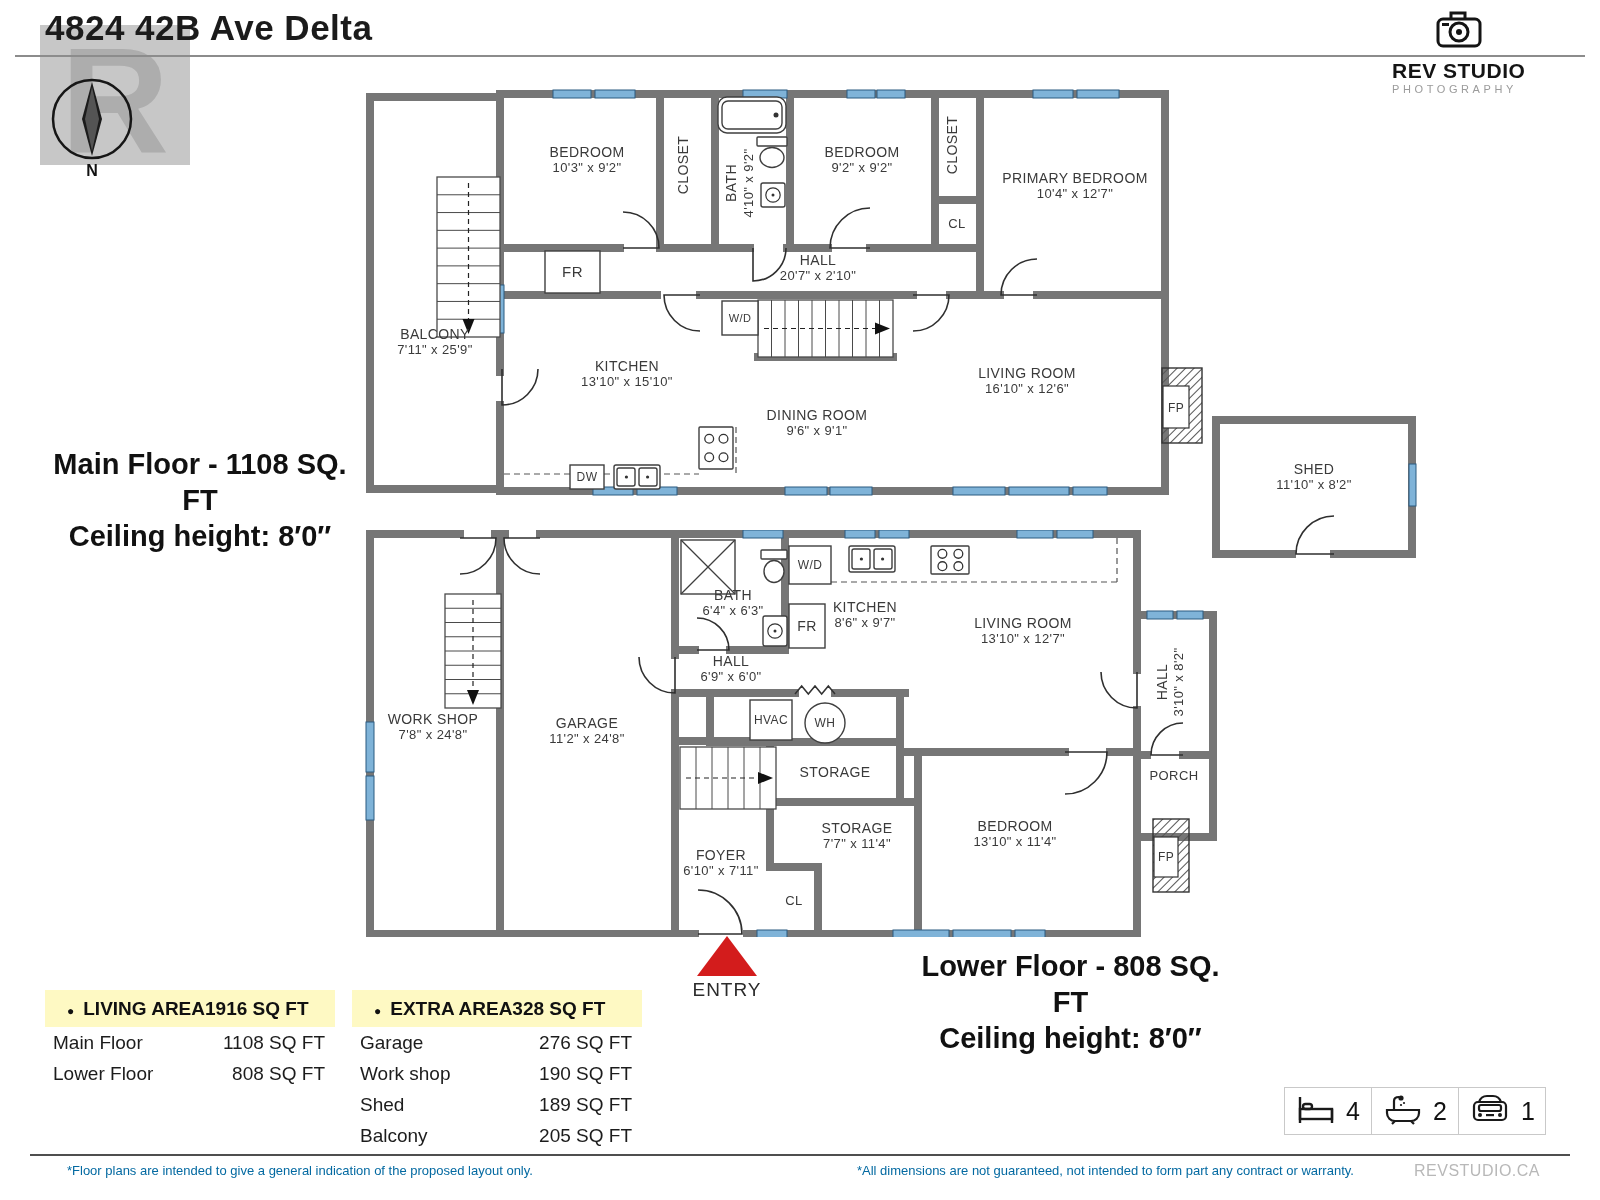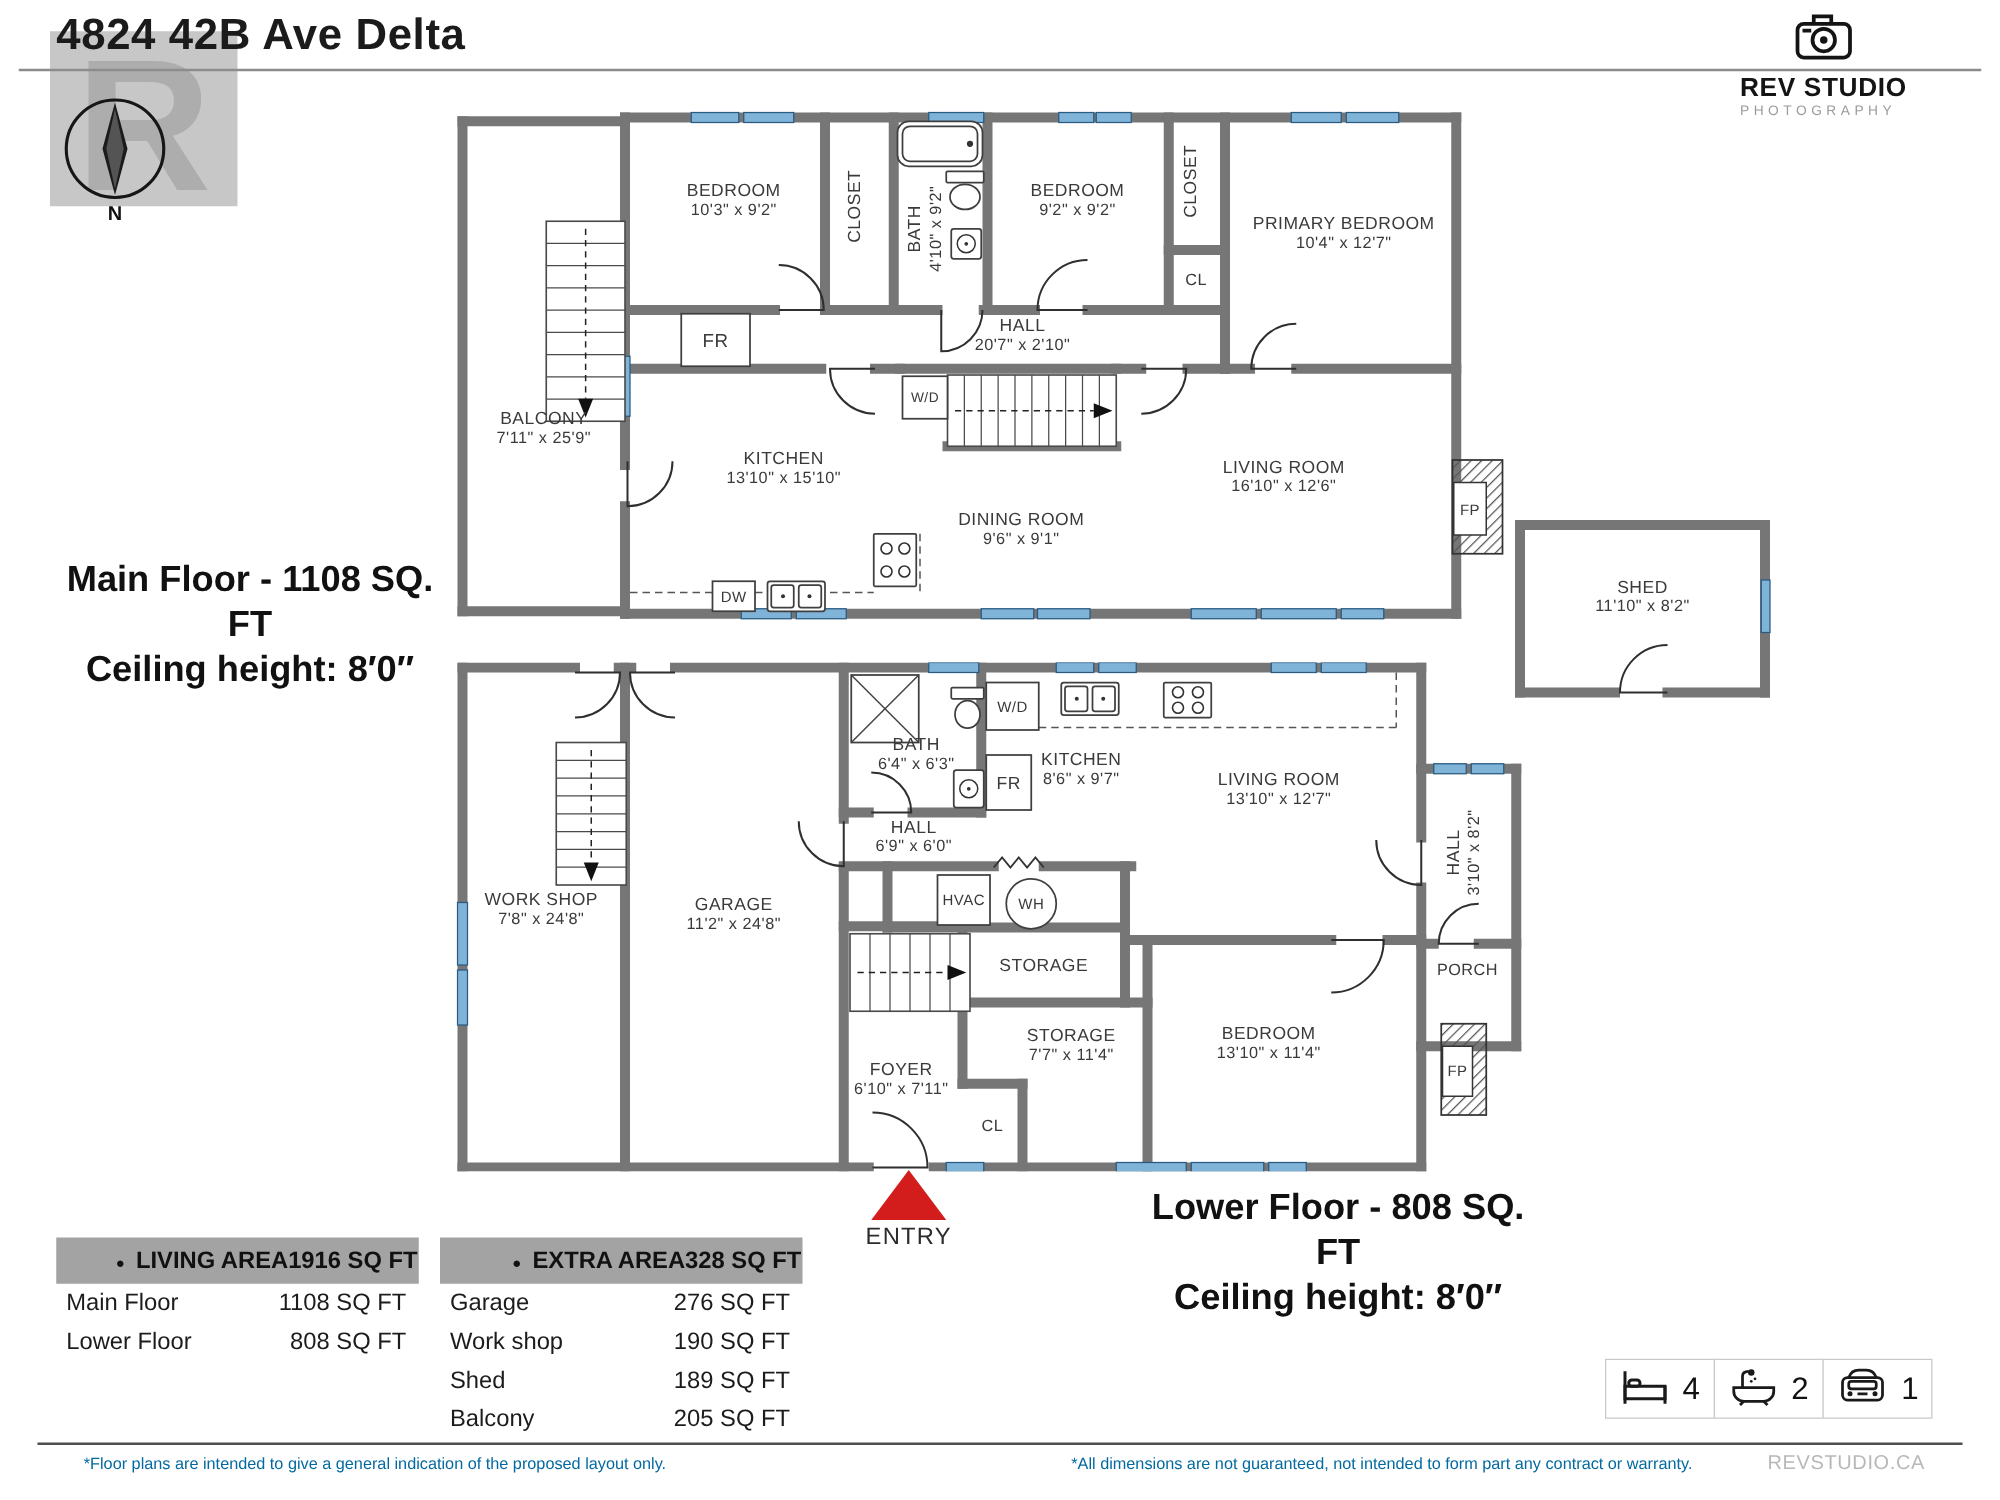--- a/index.html
+++ b/index.html
@@ -24,22 +24,22 @@
   .floor-label{text-align:center;font-weight:bold;color:#111;font-size:29px;line-height:36px;}
   .fl-main{left:50px;top:446px;width:300px;}
   .fl-lower{left:918px;top:948px;width:305px;}
   
   .entry-tri{left:697px;top:936px;}
   .entry-label{left:682px;top:979px;width:90px;text-align:center;font-size:19px;color:#2b2b2b;letter-spacing:1px;}
   
   .area-table{width:290px;}
   .t1{left:45px;top:990px;}
   .t2{left:352px;top:990px;}
-  .tbl-head{height:37px;background:#a3a3a3;display:flex;align-items:center;justify-content:flex-end;
-            padding:0 1px;font-weight:bold;font-size:19px;color:#111;}
+  .tbl-head{height:37px;background:#fef9c3;display:flex;align-items:center;justify-content:flex-start;
+            padding:0 22px;font-weight:bold;font-size:19px;color:#111;}
   .tbl-head .bullet{font-size:12px;margin-right:9px;}
   .tbl-row{height:31px;display:flex;align-items:center;justify-content:space-between;
            padding:0 10px 0 8px;font-size:19px;color:#1c1c1c;}
   
   .summary{left:1285px;top:1087px;display:flex;}
   .sum-cell{width:86px;height:46px;border:1px solid #c9c9c9;margin-left:-1px;background:#fff;
             display:flex;align-items:center;justify-content:center;gap:10px;}
   .sum-num{font-size:25px;color:#111;}
   
   .foot-rule{left:30px;top:1154px;width:1540px;height:2px;background:#4f4f4f;}

